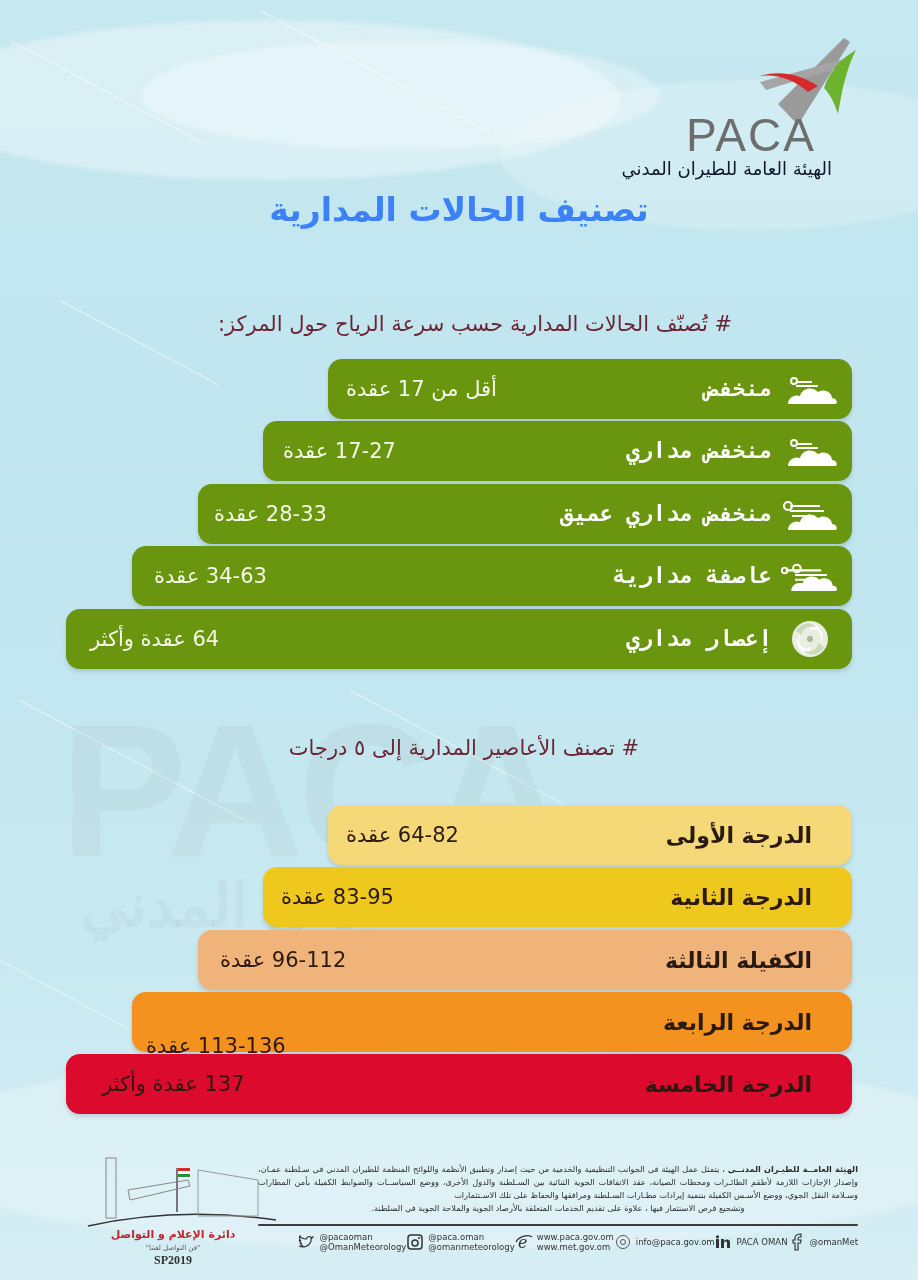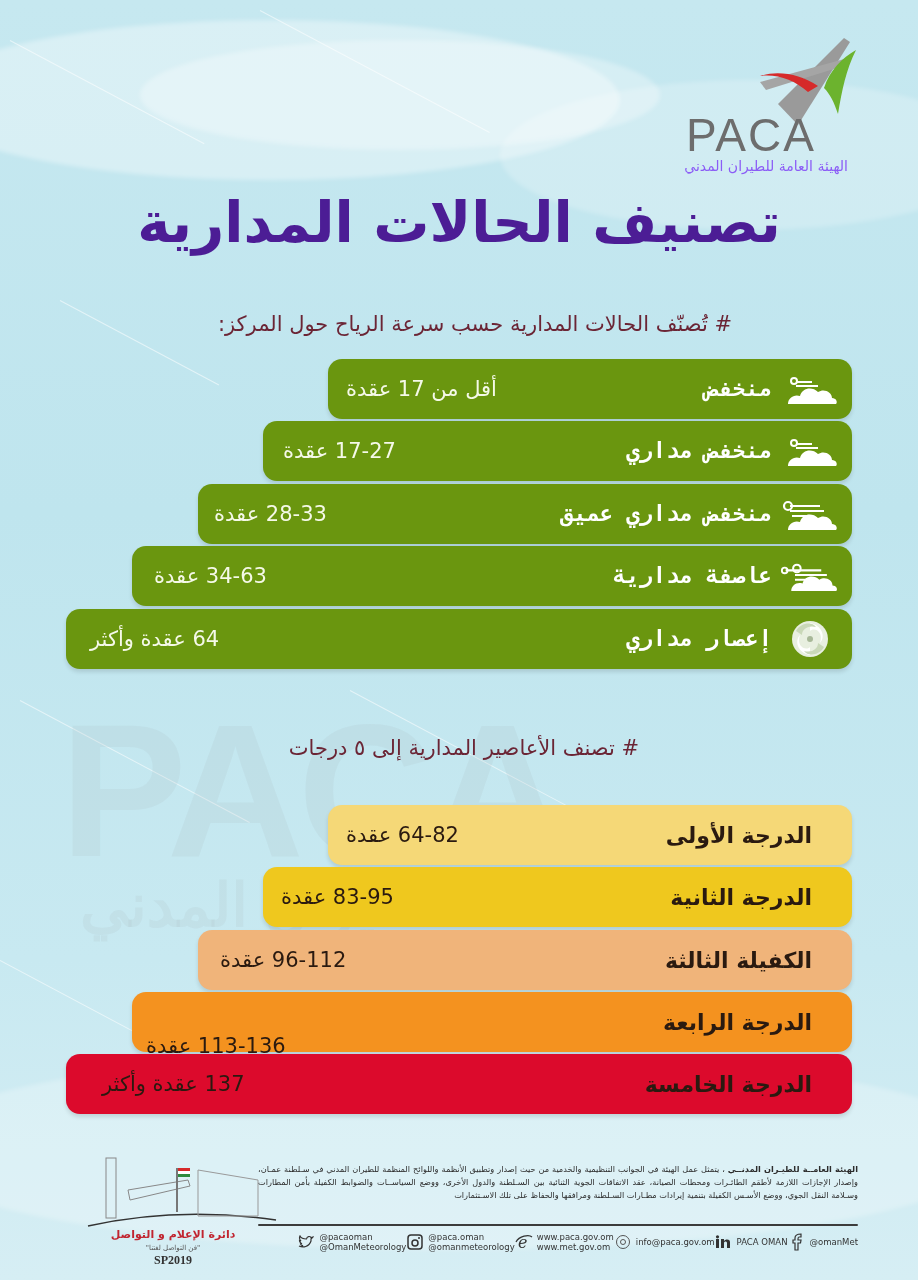--- a/index.html
+++ b/index.html
@@ -15,26 +15,26 @@
   .watermark {
     position: absolute; left: 60px; top: 700px; width: 400px; height: 230px;
     color: rgba(170,190,195,0.18); font-family: "Liberation Sans", sans-serif; font-weight: bold;
   }
   .watermark .wm-latin { font-size: 190px; line-height: 180px; letter-spacing: -6px; }
   .watermark .wm-arabic { font-size: 60px; margin-top: -10px; padding-left: 20px; direction: rtl; text-align: left; }
 
   
   .logo { position: absolute; right: 60px; top: 30px; width: 200px; height: 130px; }
   .logo .logo-text { position: absolute; left: 28px; top: 78px; font-family: "Liberation Sans", sans-serif; font-size: 46px; color: #6d6d6d; letter-spacing: 2px; font-weight: normal; }
-  .logo .logo-arabic { position: absolute; right: 10px; top: 128px; font-size: 14px; color: #8b5cf6; direction: rtl; white-space: nowrap; }
+  .logo .logo-arabic { position: absolute; right: 26px; top: 128px; font-size: 18px; color: #0f172a; direction: rtl; white-space: nowrap; }
   .logo svg { position: absolute; right: 0; top: 0; }
 
   .title {
     position: absolute; top: 190px; left: 0; right: 0; text-align: center;
-    color: #4c1d95; font-size: 56px; font-weight: bold; direction: rtl;
+    color: #3b82f6; font-size: 33px; font-weight: bold; direction: rtl;
     font-family: "DejaVu Sans", sans-serif;
   }
   .subtitle1 {
     position: absolute; top: 312px; right: 68px; left: 100px; text-align: center;
     color: #6b2535; font-size: 21px; direction: rtl;
   }
   .subtitle2 {
     position: absolute; top: 733px; right: 70px; left: 80px; text-align: center;
     color: #6b2535; font-size: 21px; direction: rtl; line-height: 30px;
   }
@@ -207,20 +207,21 @@
     <rect x="100" y="21" width="12" height="3" fill="#fff"></rect>
     <rect x="100" y="24" width="12" height="3" fill="#2e8b3e"></rect>
   </svg>
   <div class="dept-name">دائرة الإعلام و التواصل</div>
   <div class="dept-slogan">"فن التواصل لغتنا"</div>
   <div class="dept-code">SP2019</div>
 </div>
 
 <div class="footer-text">
   <b>الهيئة العامــة للطيـران المدنــي</b><span> ، يتمثل عمل الهيئة في الجوانب التنظيمية والخدمية من حيث إصدار وتطبيق الأنظمة واللوائح المنظمة للطيران المدني في سـلطنة عمـان، وإصدار الإجازات اللازمة لأطقم الطائـرات ومحطات الصيانة، عقد الاتفاقات الجوية الثنائية بين السـلطنة والدول الأخرى، ووضع السياســات والضوابط الكفيلة بأمن المطارات وسـلامة النقل الجوي، ووضع الأسـس الكفيلة بتنمية إيرادات مطـارات السـلطنة ومرافقها والحفاظ على تلك الاسـتثمارات</span>
+  <span class="last">وتشجيع فرص الاستثمار فيها ، علاوة على تقديم الخدمات المتعلقة بالأرصاد الجوية والملاحة الجوية في السلطنة.</span>
 </div>
 <div class="footer-rule"></div>
 
 <div class="contacts">
   <div class="contact">
     <span class="cicon">
       <svg width="16" height="14" viewBox="0 0 16 14">
           <path d="M1 11 C5 13 11 12 13 6 L13 4 L15 2 L13 2.5 C12 1 9 1 8.5 4 C6 4 3 3 2 1 C1 3 2 5 3 6 L1.5 5.5 C1.5 7 3 8.5 4 8.5 L2.5 9 C3 10 4.5 10.5 5 10.5 C4 11 2 11.5 1 11 Z" fill="none" stroke="#333" stroke-width="1.2"></path>
         </svg>
     </span>

